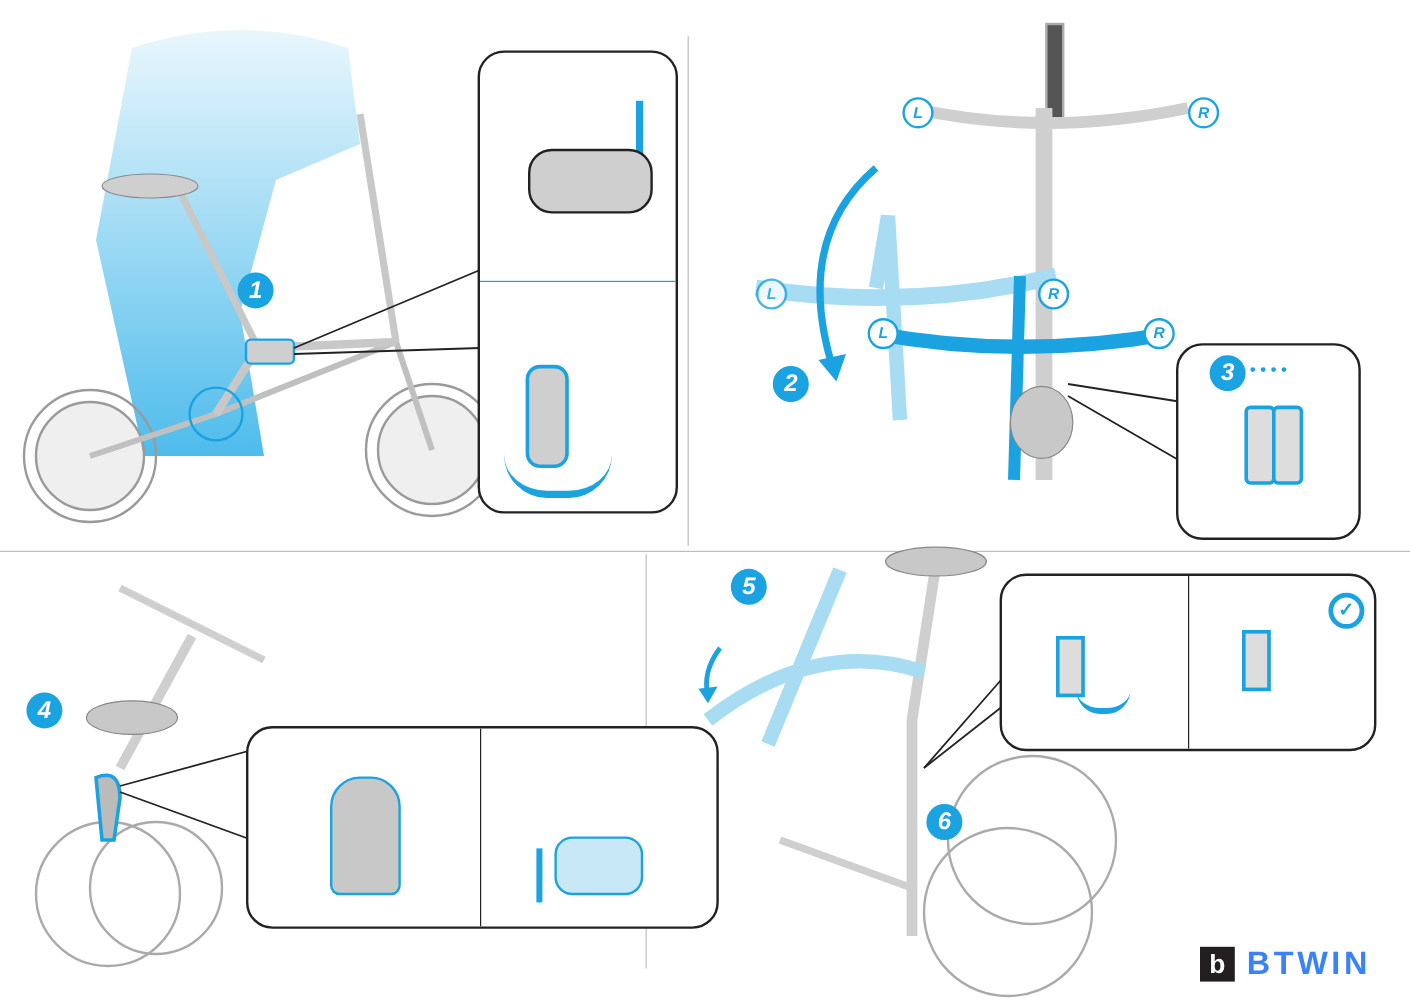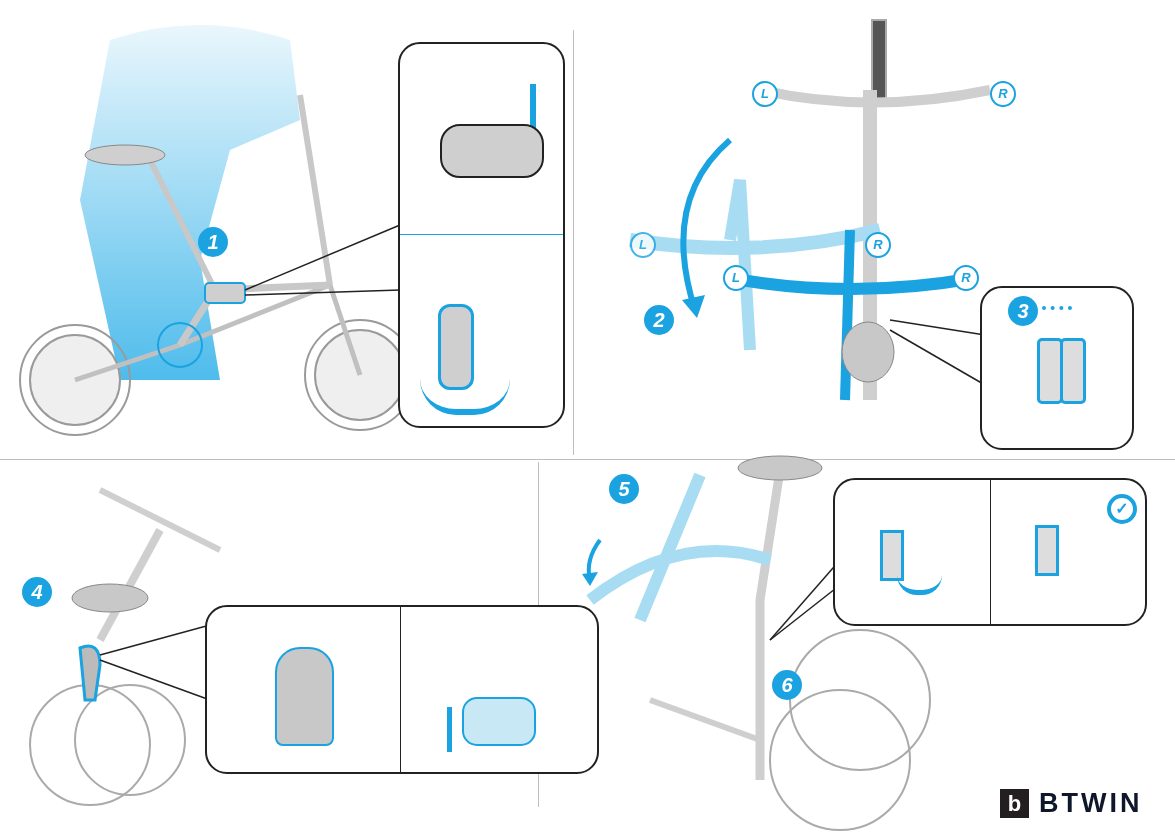--- a/index.html
+++ b/index.html
@@ -6,21 +6,21 @@
   body{width:1175px;height:839px;position:relative;overflow:hidden;font-family:"Liberation Sans",sans-serif;}
   .stage{position:absolute;left:0;top:0;width:1175px;height:839px;}
   .divider{position:absolute;background:#bdbdbd;}
   .step-badge{position:absolute;width:30px;height:30px;border-radius:50%;background:#1aa3e0;color:#fff;
     font-weight:bold;font-style:italic;font-size:20px;line-height:30px;text-align:center;}
   .lr{position:absolute;width:22px;height:22px;border-radius:50%;border:2px solid #1aa3e0;background:#fff;color:#1aa3e0;
     font-weight:bold;font-style:italic;font-size:13px;line-height:22px;text-align:center;box-sizing:content-box;}
   .inset{position:absolute;border:2.5px solid #222;border-radius:22px;background:#fff;overflow:hidden;}
   .logo{position:absolute;left:1000px;top:788px;display:flex;align-items:center;gap:10px;}
   .logo-mark{width:29px;height:29px;background:#231f20;color:#fff;font-weight:bold;font-size:22px;line-height:29px;text-align:center;}
-  .logo-text{font-weight:bold;font-size:27px;letter-spacing:3px;color:#0f172a;}
+  .logo-text{font-weight:bold;font-size:27px;letter-spacing:3px;color:#3b82f6;}
   svg{position:absolute;left:0;top:0;}
 </style>
 </head>
 <body>
 
 <div class="stage">
 
   <div class="divider" style="left:573px;top:30px;width:1px;height:425px;"></div>
   <div class="divider" style="left:0;top:459px;width:1175px;height:1px;"></div>
   <div class="divider" style="left:538px;top:462px;width:1px;height:345px;"></div>

